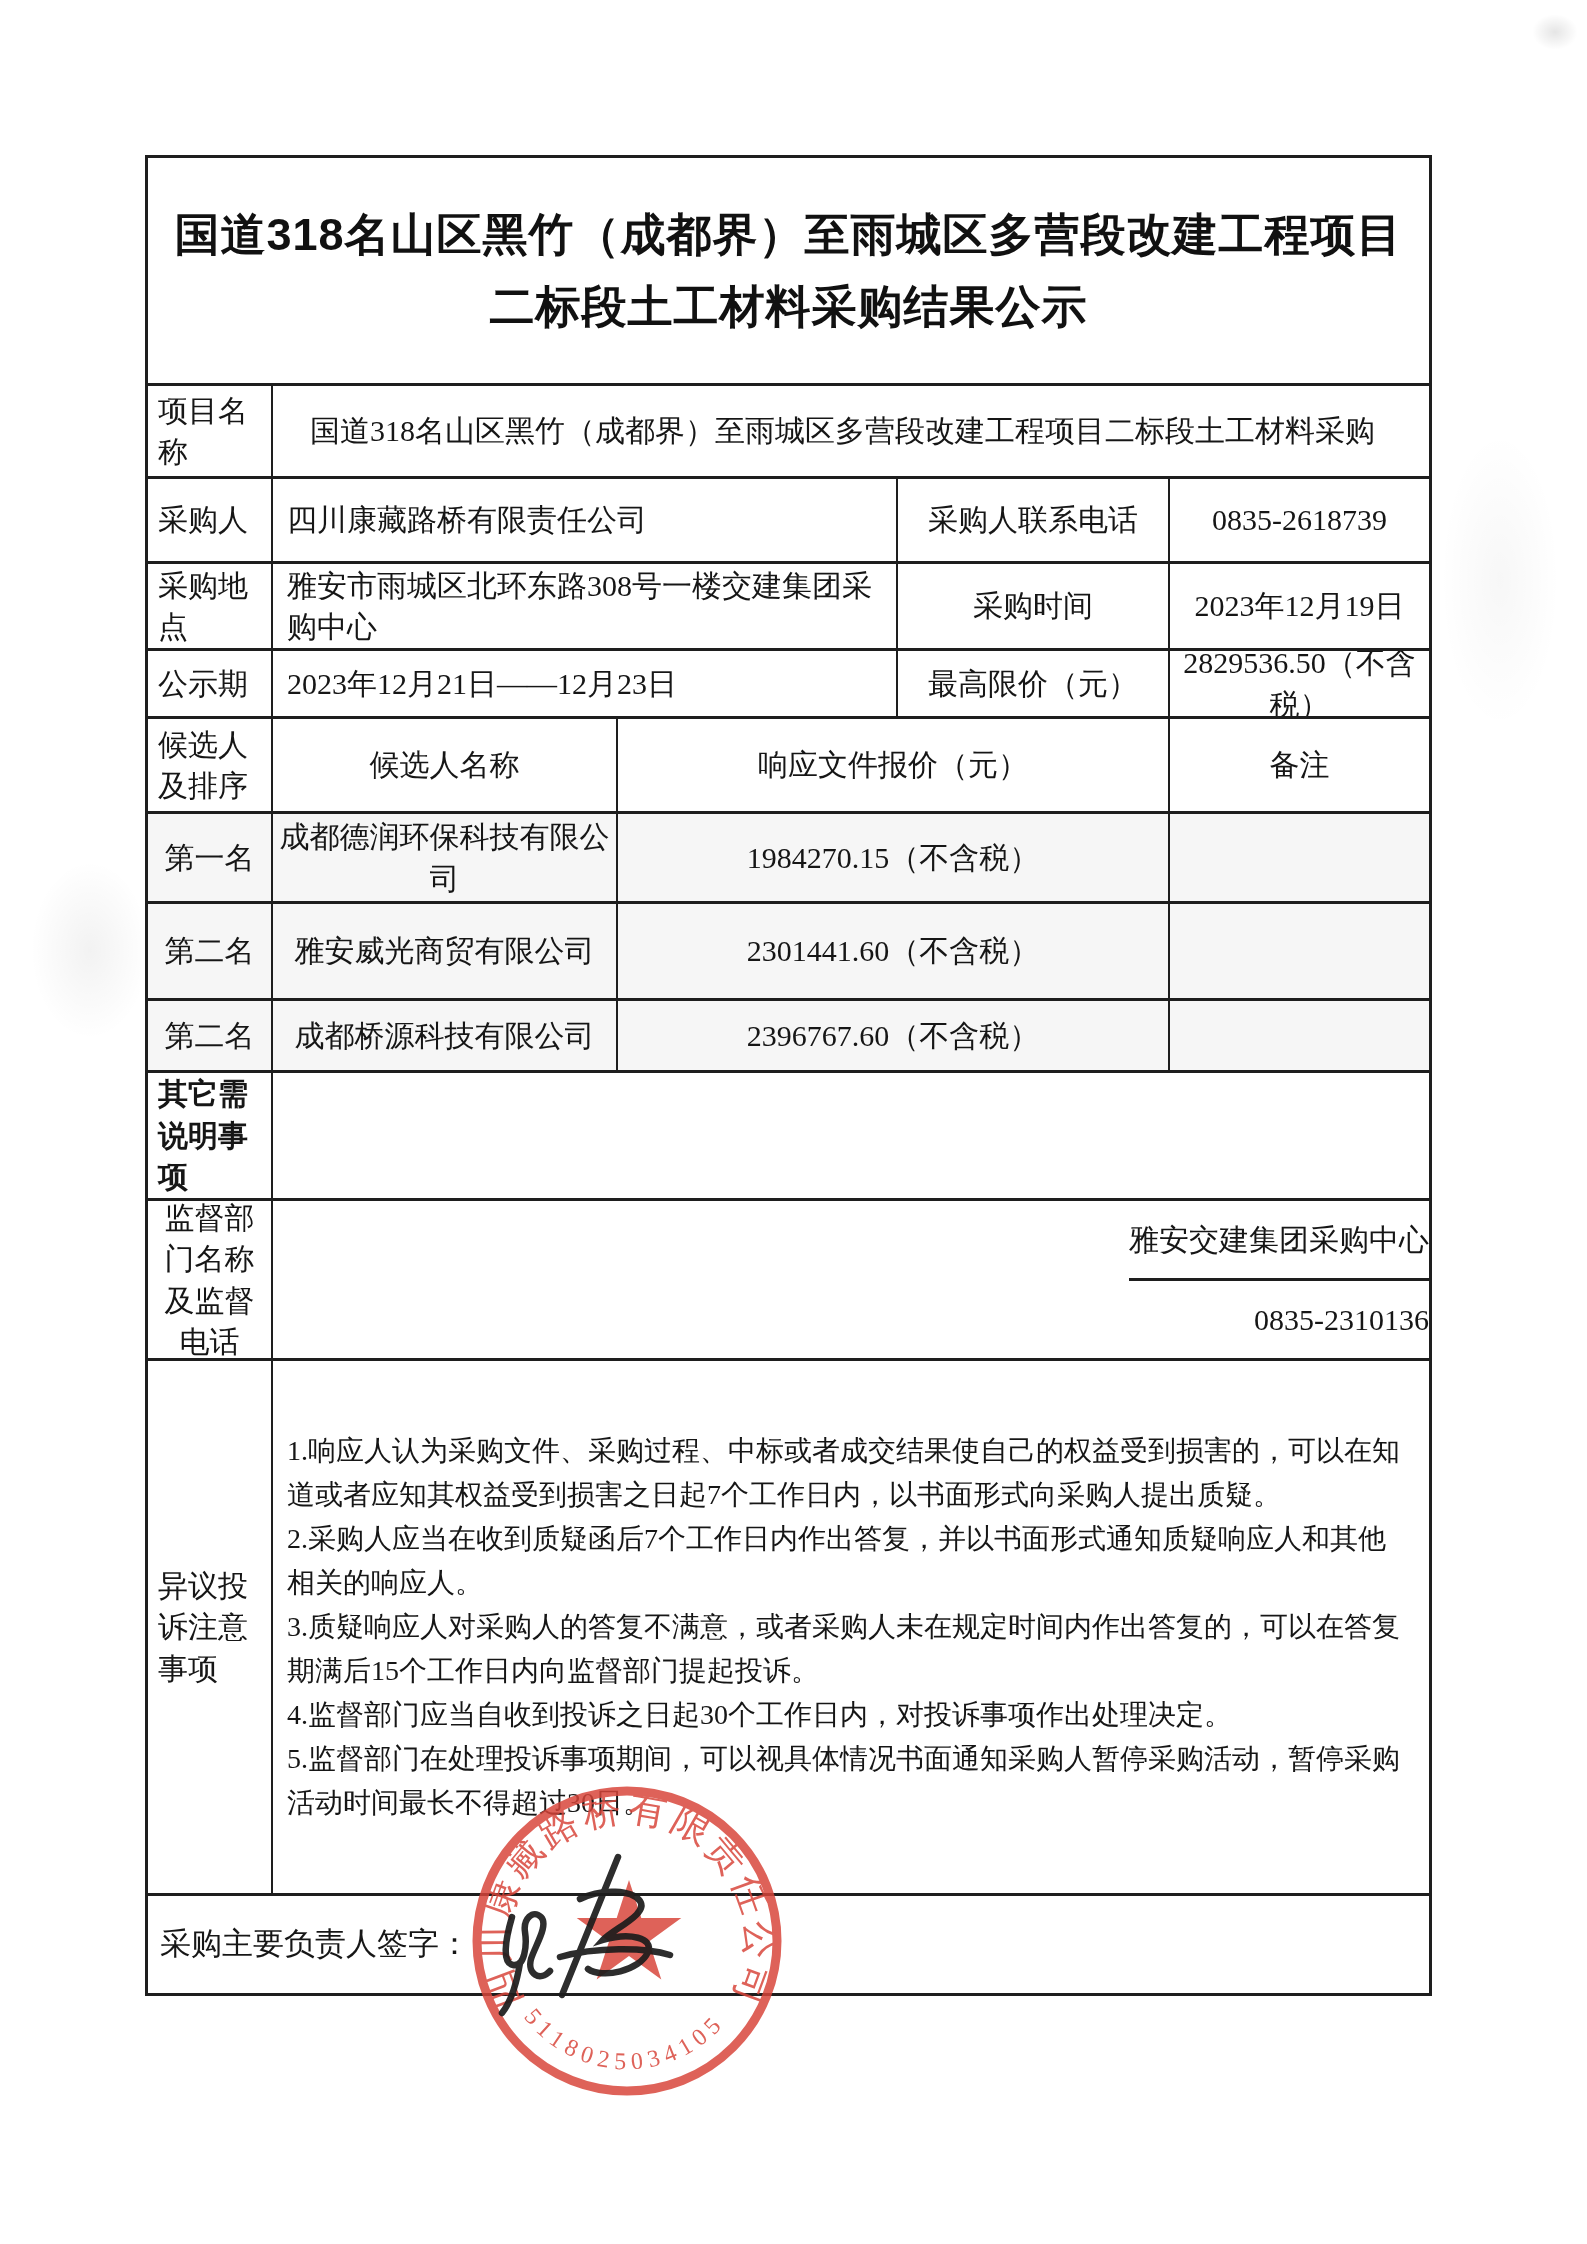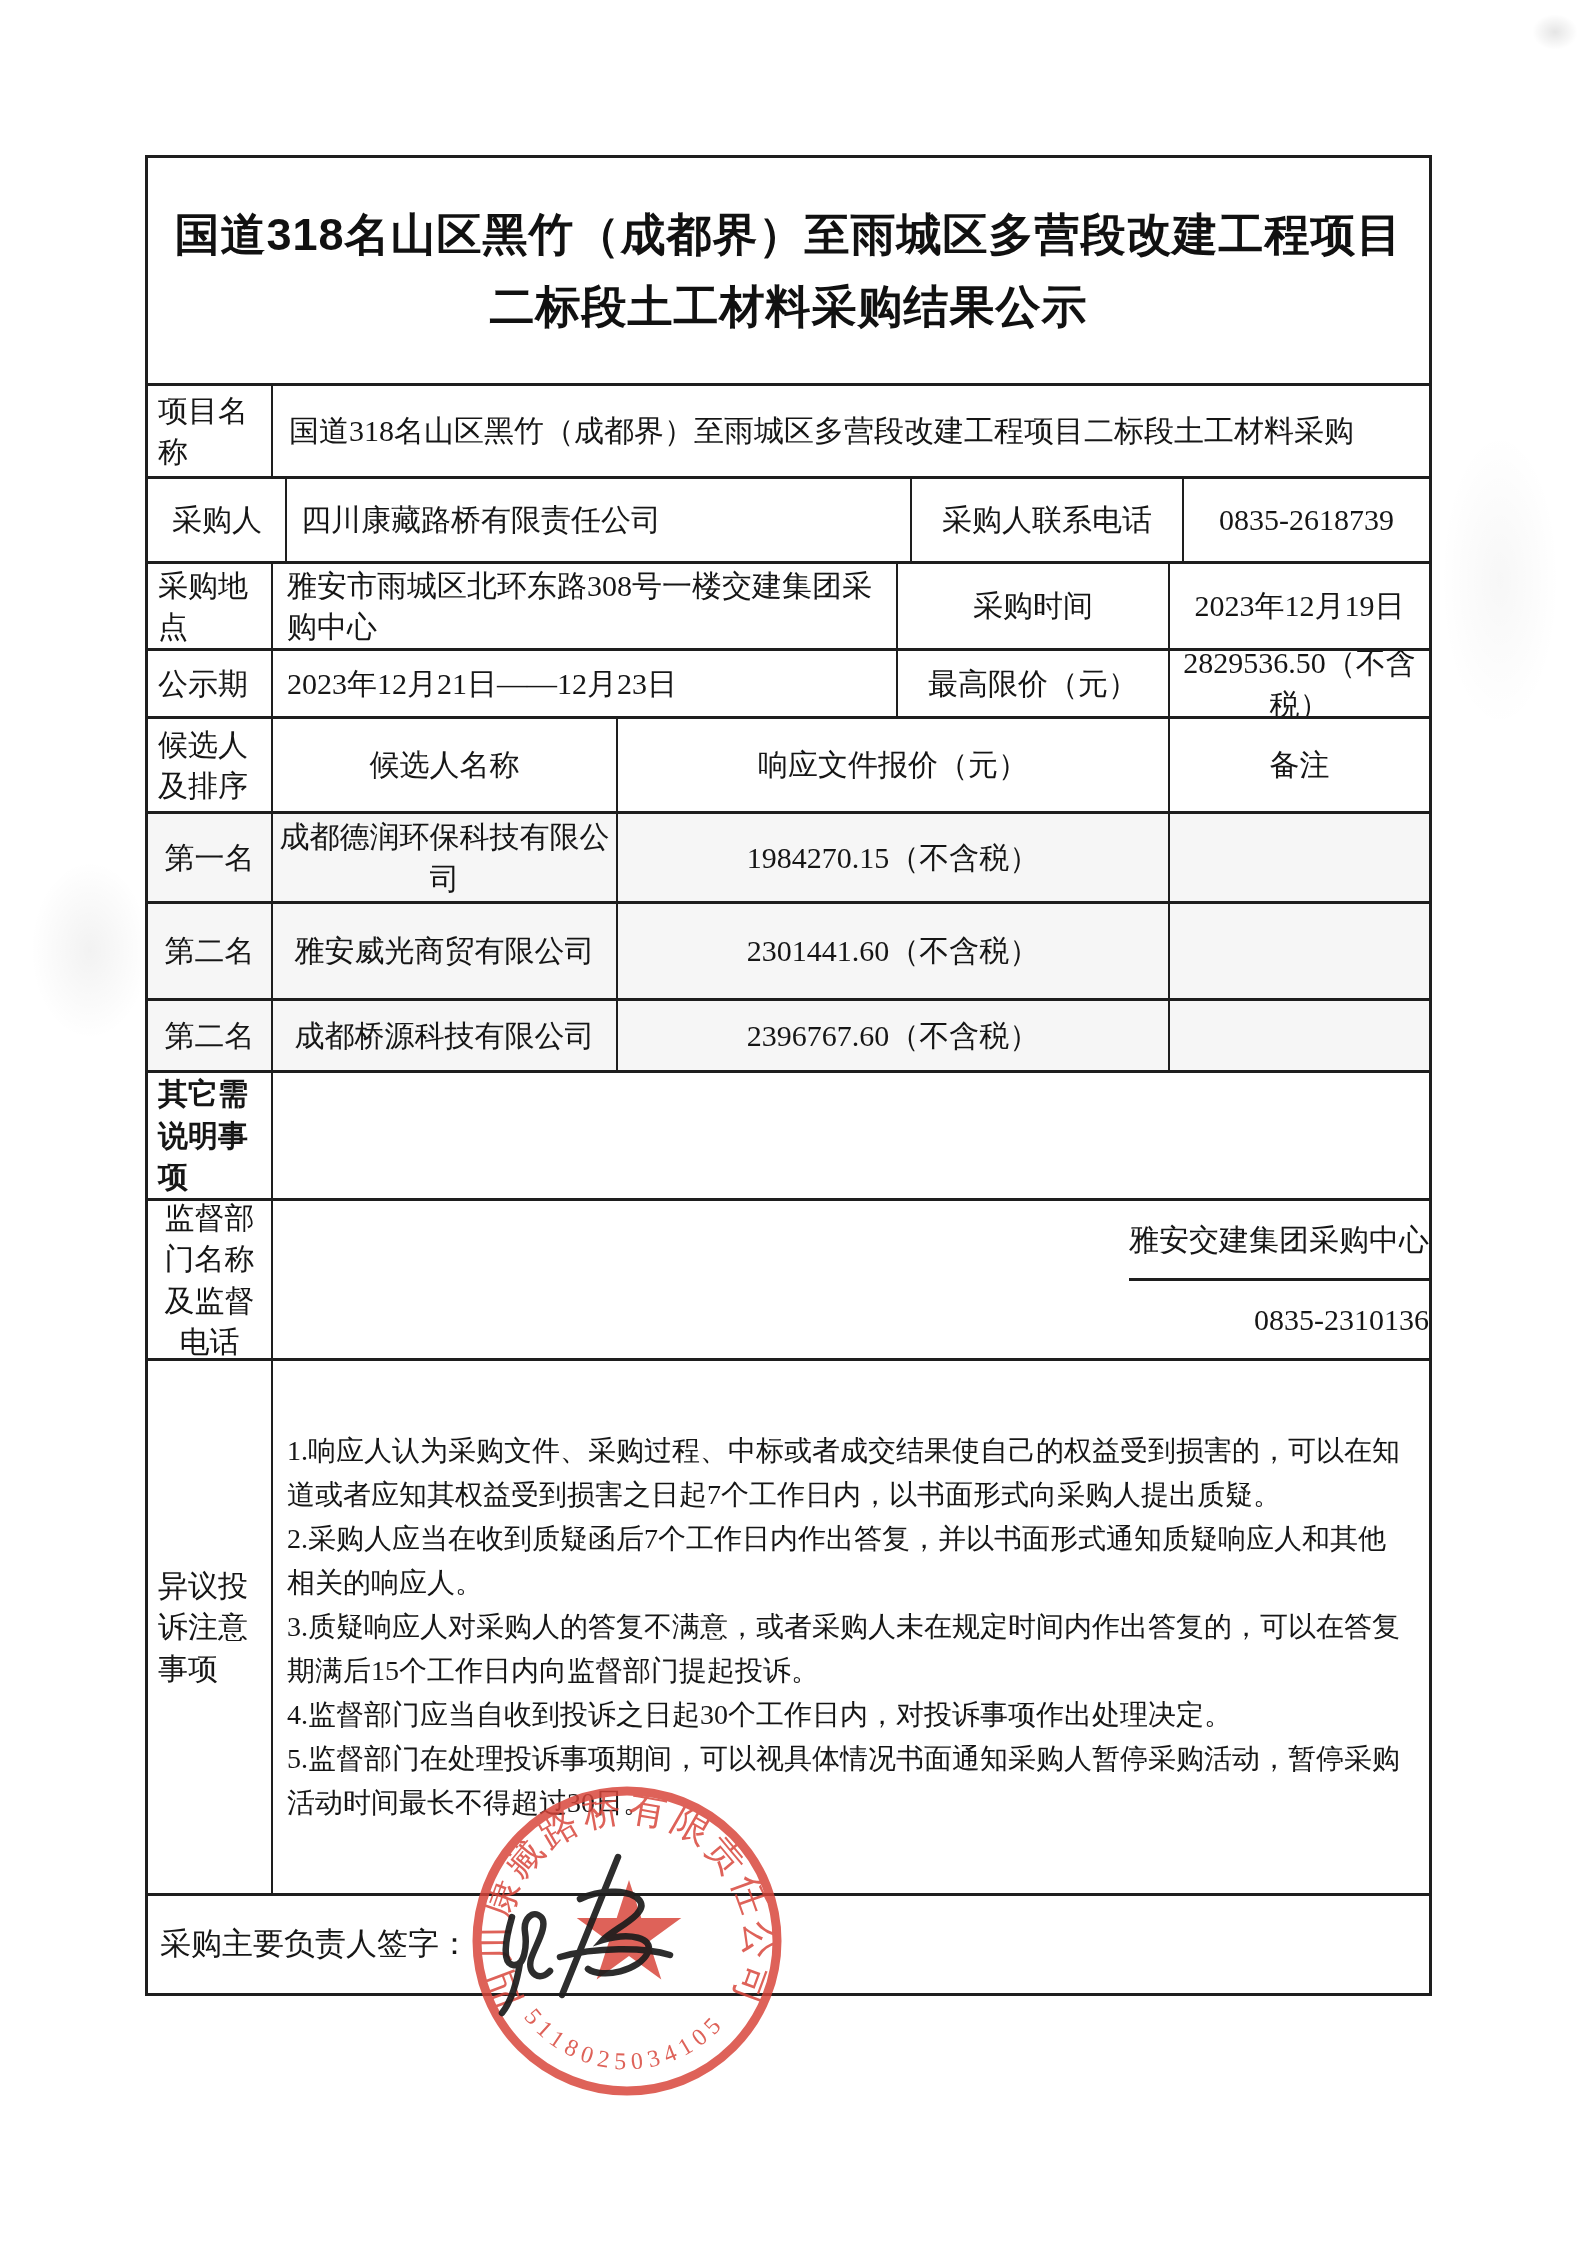--- a/index.html
+++ b/index.html
@@ -26,21 +26,21 @@
     overflow:hidden;
   }
   .cell.end{border-right:none;flex:1;}
   .lab{width:125px;padding:4px 16px 4px 10px;white-space:pre-line;}
   .lab.cenl{justify-content:center;text-align:center;padding:4px 6px;}
   .val{padding-left:14px;padding-right:10px;}
   .cen{justify-content:center;text-align:center;padding:4px 6px;}
   .pre{white-space:pre-line;}
   .w2{width:625px;} .w3{width:272px;}
   .wn{width:345px;} .wp{width:552px;}
-  .h-title{height:228px;} .h-a{height:93px;} .h-b{height:85px;padding-left:14px;} .h-c{height:87px;}
+  .h-title{height:228px;} .h-a{height:93px;} .h-b{height:85px;} .h-c{height:87px;}
   .h-d{height:68px;} .h-e{height:95px;} .h-f{height:90px;} .h-g{height:97px;}
   .h-h{height:72px;} .h-i{height:128px;font-weight:bold;} .h-j{height:160px;} .h-k{height:535px;}
   .h-l{height:97px;}
   .title-cell{
     width:100%;border-right:none;justify-content:center;text-align:center;
     font-family:"Liberation Sans","DejaVu Sans",sans-serif;font-weight:bold;
     font-size:45px;line-height:1.58;white-space:pre-line;letter-spacing:1px;color:#111;
   }
   .cand{background:rgba(0,0,0,0.035);}
   .stack{display:flex;flex-direction:column;align-items:flex-end;}
@@ -63,21 +63,21 @@
   <div class="doc-table">
 
     <div class="row h-title">
       <div class="cell title-cell">国道318名山区黑竹（成都界）至雨城区多营段改建工程项目
 二标段土工材料采购结果公示</div>
     </div>
 
     <div class="row h-a">
       <div class="cell lab">项目名
 称</div>
-      <div class="cell val end" style="padding-left:16px;">国道318名山区黑竹（成都界）至雨城区多营段改建工程项目二标段土工材料采购</div>
+      <div class="cell val end" style="padding-left:37px;">国道318名山区黑竹（成都界）至雨城区多营段改建工程项目二标段土工材料采购</div>
     </div>
 
     <div class="row h-b">
       <div class="cell lab">采购人</div>
       <div class="cell val w2">四川康藏路桥有限责任公司</div>
       <div class="cell cen w3">采购人联系电话</div>
       <div class="cell cen end">0835-2618739</div>
     </div>
 
     <div class="row h-c">

